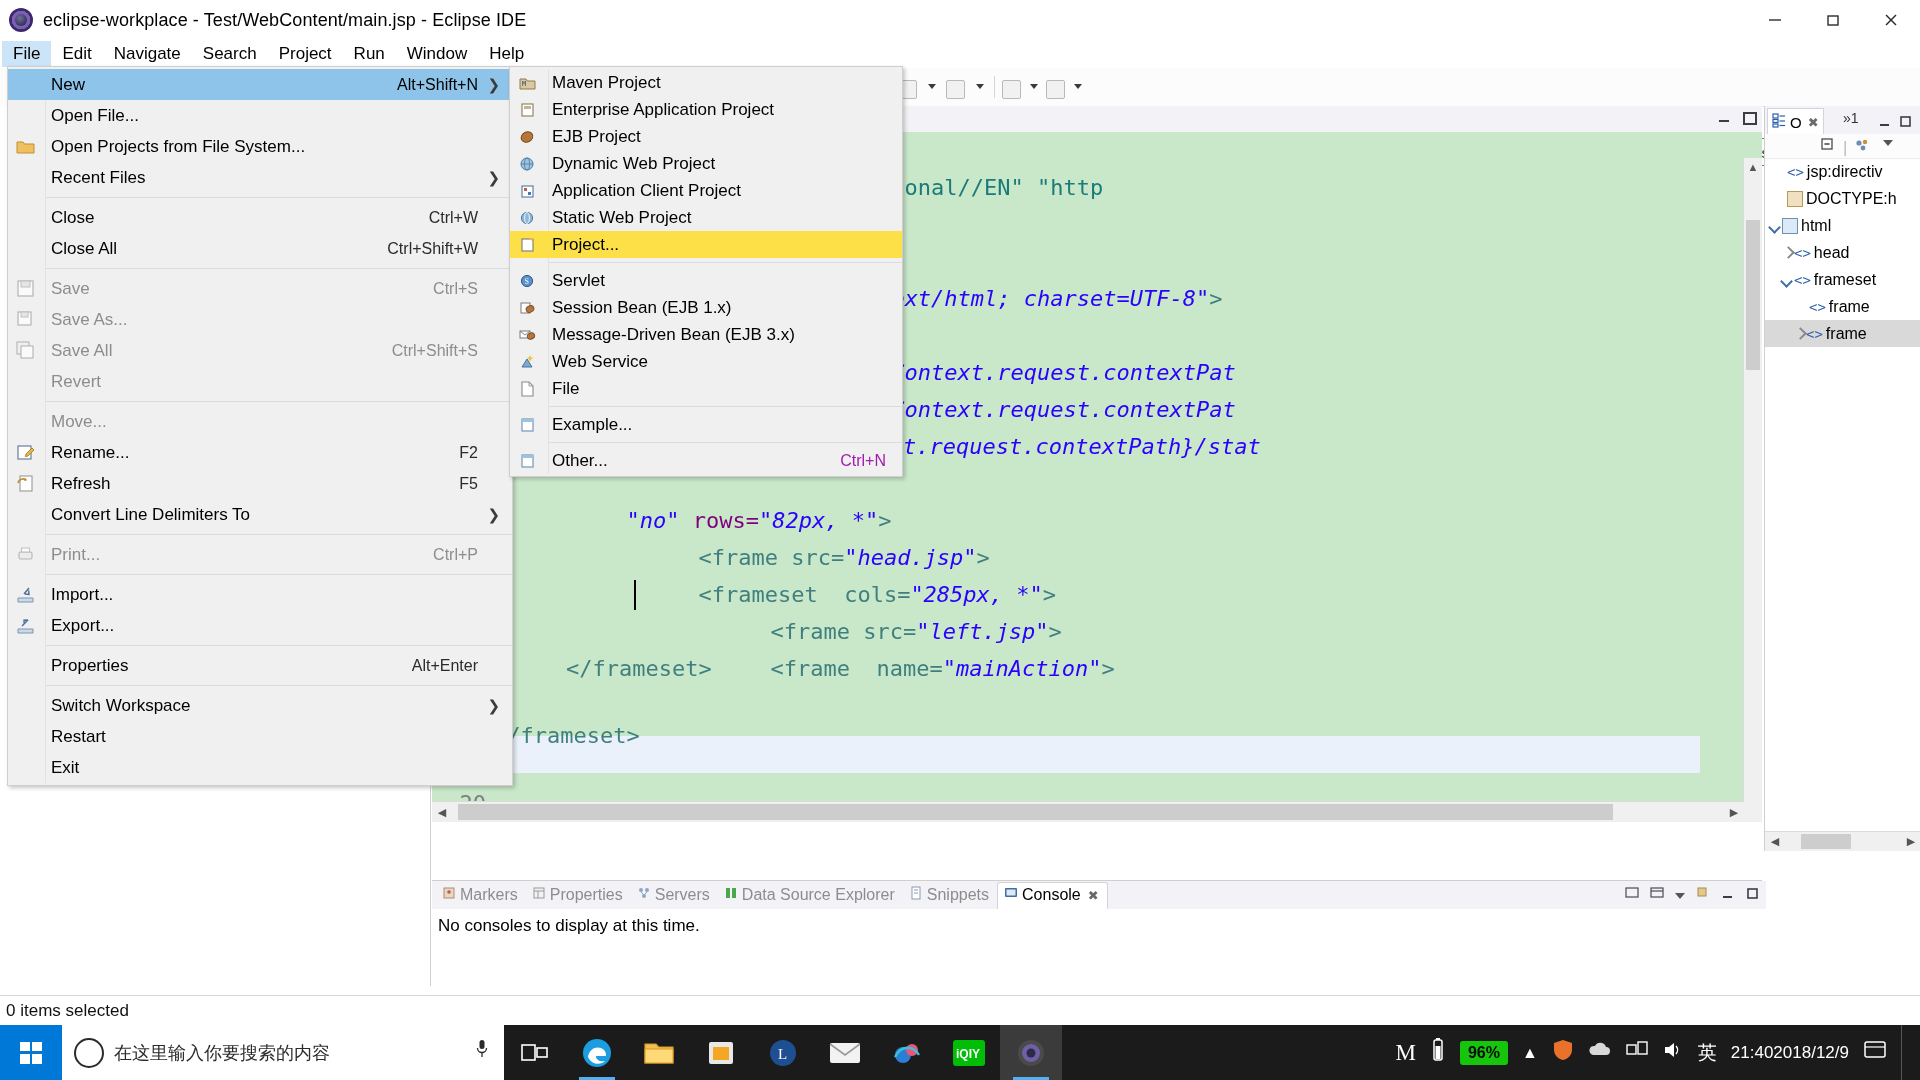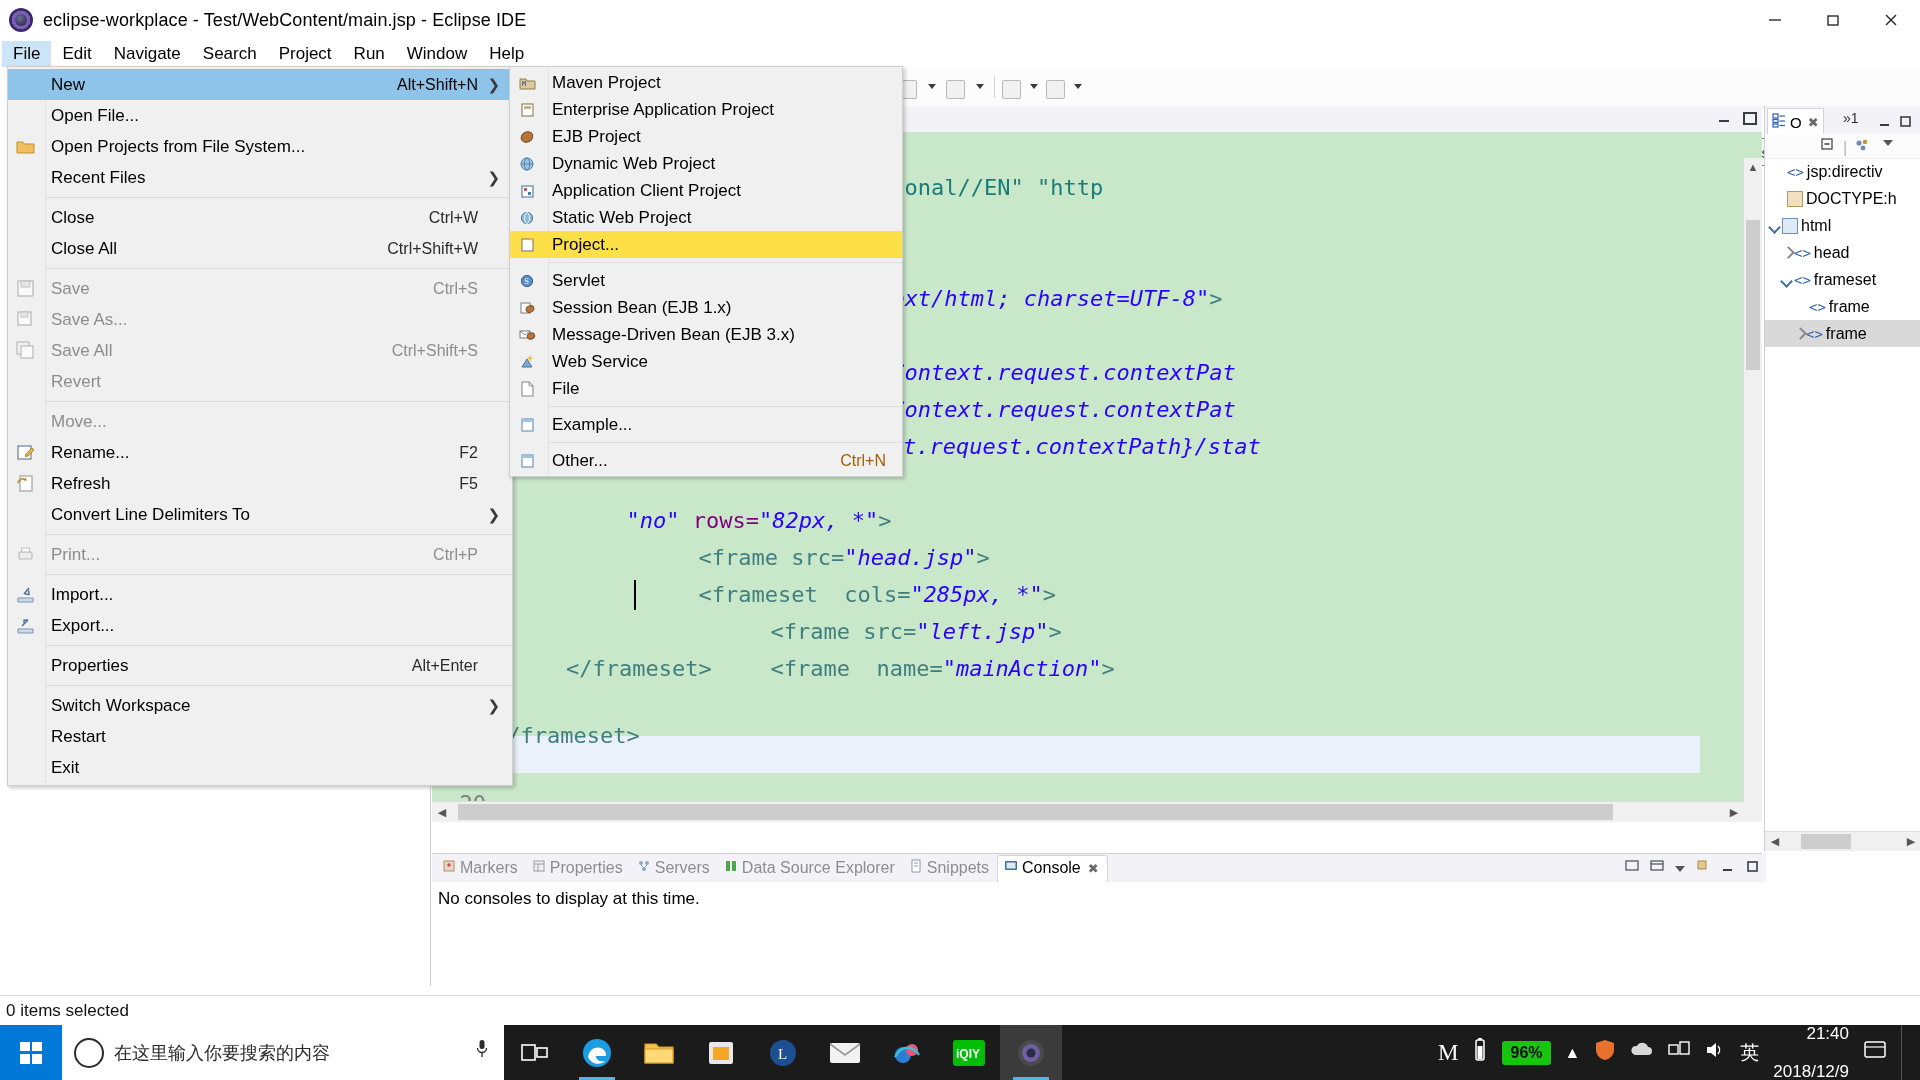--- a/index.html
+++ b/index.html
@@ -88,21 +88,21 @@
   .twisty.down:after{content:"";position:absolute;left:1px;top:4px;width:7px;height:7px;
         border-left:2px solid #3d6fa5;border-bottom:2px solid #3d6fa5;transform:rotate(-45deg);}
   .twisty.right:after{content:"";position:absolute;left:3px;top:2px;width:7px;height:7px;
         border-top:2px solid #8a8a8a;border-right:2px solid #8a8a8a;transform:rotate(45deg);}
   .ic-angle{color:#2a5ea8;font-size:14px;flex:none;margin-right:3px;font-family:"DejaVu Sans Mono",monospace;}
   .ic-sq{width:14px;height:14px;flex:none;margin-right:3px;border:1px solid #6f8fb5;background:#dbe8f5;position:relative;}
   .ot-hscroll{position:absolute;left:0;bottom:0;width:156px;height:19px;background:#f0f0f0;border-top:1px solid #dcdcdc;}
   .ot-hscroll .thumb{position:absolute;left:36px;top:2px;width:50px;height:15px;background:#cdcdcd;}
 
   
-  .bottomview{position:absolute;left:432px;top:853px;width:1330px;height:133px;background:#c4b5fd;border-top:1px solid #cfcfcf;}
+  .bottomview{position:absolute;left:432px;top:880px;width:1330px;height:133px;background:#c4b5fd;border-top:1px solid #cfcfcf;}
   .bv-tabs{position:absolute;left:0;top:0;width:1330px;height:28px;background:#f3f3f7;border-bottom:1px solid #d8d8e0;
            display:flex;align-items:flex-end;padding-left:4px;}
   .bv-tab{display:flex;align-items:center;gap:4px;padding:3px 8px 5px 6px;font-size:16px;color:#8d8d8d;}
   .bv-tab.active{background:#fff;color:#000;border:1px solid #d4d4dc;border-bottom:none;border-radius:3px 3px 0 0;}
   .bv-close{font-size:13px;color:#6a6a6a;margin-left:3px;}
   .bv-ctrls{position:absolute;right:6px;top:5px;display:flex;gap:10px;align-items:center;}
   .bv-body{position:absolute;left:0;top:28px;width:1330px;height:105px;background:#fff;
            padding:7px 0 0 6px;font-size:17px;color:#000;}
 
   
@@ -122,41 +122,41 @@
   .fm-item.disabled .lbl,.fm-item.disabled .acc{color:#8d8d8d;}
   .fm-sep{height:1px;background:#dcdcdc;margin:4px 0 4px 38px;}
   .fm-gutterline{position:absolute;left:37px;top:2px;bottom:2px;width:1px;background:#e2e2e2;}
 
   
   .newmenu{position:absolute;left:509px;top:66px;width:392px;background:#f0f0f0;
            border:1px solid #cfcfcf;box-shadow:2px 2px 4px rgba(0,0,0,.22);padding:2px 0;z-index:50;}
   .nm-item{position:relative;height:27px;display:flex;align-items:center;font-size:17px;color:#000;}
   .nm-item .ic{position:absolute;left:9px;top:5px;width:18px;height:18px;}
   .nm-item .lbl{margin-left:42px;}
-  .nm-item .acc{position:absolute;right:16px;font-size:16px;color:#a16207;}
+  .nm-item .acc{position:absolute;right:16px;font-size:16px;color:#a21caf;}
   .nm-item.sel{background:#fde047;}
   .nm-sep{height:1px;background:#dcdcdc;margin:4px 0 4px 38px;}
   .nm-gutterline{position:absolute;left:38px;top:2px;bottom:2px;width:1px;background:#e2e2e2;}
 
   
   .taskbar{position:absolute;left:0;bottom:0;width:1920px;height:55px;background:#1b1b1b;display:flex;align-items:center;}
   .start{width:62px;height:55px;background:#0078d7;display:flex;align-items:center;justify-content:center;}
   .start .w{width:22px;height:22px;display:grid;grid-template-columns:1fr 1fr;grid-template-rows:1fr 1fr;gap:2.5px;}
   .start .w i{background:#fff;display:block;}
   .search{width:430px;height:55px;background:#fff;display:flex;align-items:center;gap:10px;padding-left:12px;position:relative;}
   .search .circ{width:26px;height:26px;border:2px solid #2b2b2b;border-radius:50%;flex:none;}
   .search .ph{font-size:18px;color:#2b2b2b;}
   .search .mic{position:absolute;right:16px;top:14px;width:12px;height:20px;}
   .tb-apps{display:flex;align-items:center;height:55px;}
   .tapp{width:62px;height:55px;display:flex;align-items:center;justify-content:center;position:relative;}
   .tapp.open:after{content:"";position:absolute;bottom:0;left:13px;width:36px;height:3px;background:#53b1ef;}
   .tapp.focus{background:#3b3b3b;}
   .tray{position:absolute;right:0;height:55px;display:flex;align-items:center;gap:14px;padding-right:10px;color:#fff;}
   .battpill{background:#16c60c;color:#0b0b0b;font-size:16px;font-weight:bold;padding:3px 8px;border-radius:3px;}
-  .clock{display:flex;flex-direction:column;align-items:flex-end;line-height:1.15;font-size:17px;color:#fff;gap:18px;}
+  .clock{display:flex;align-items:flex-end;line-height:1.15;font-size:17px;color:#fff;}
   .showdesk{width:8px;height:55px;border-left:1px solid #555;}
 </style>
 </head>
 <body>
 
 <div class="app">
 
   <div class="titlebar">
     <div class="tb-icon">
         <div class="ring"></div>

